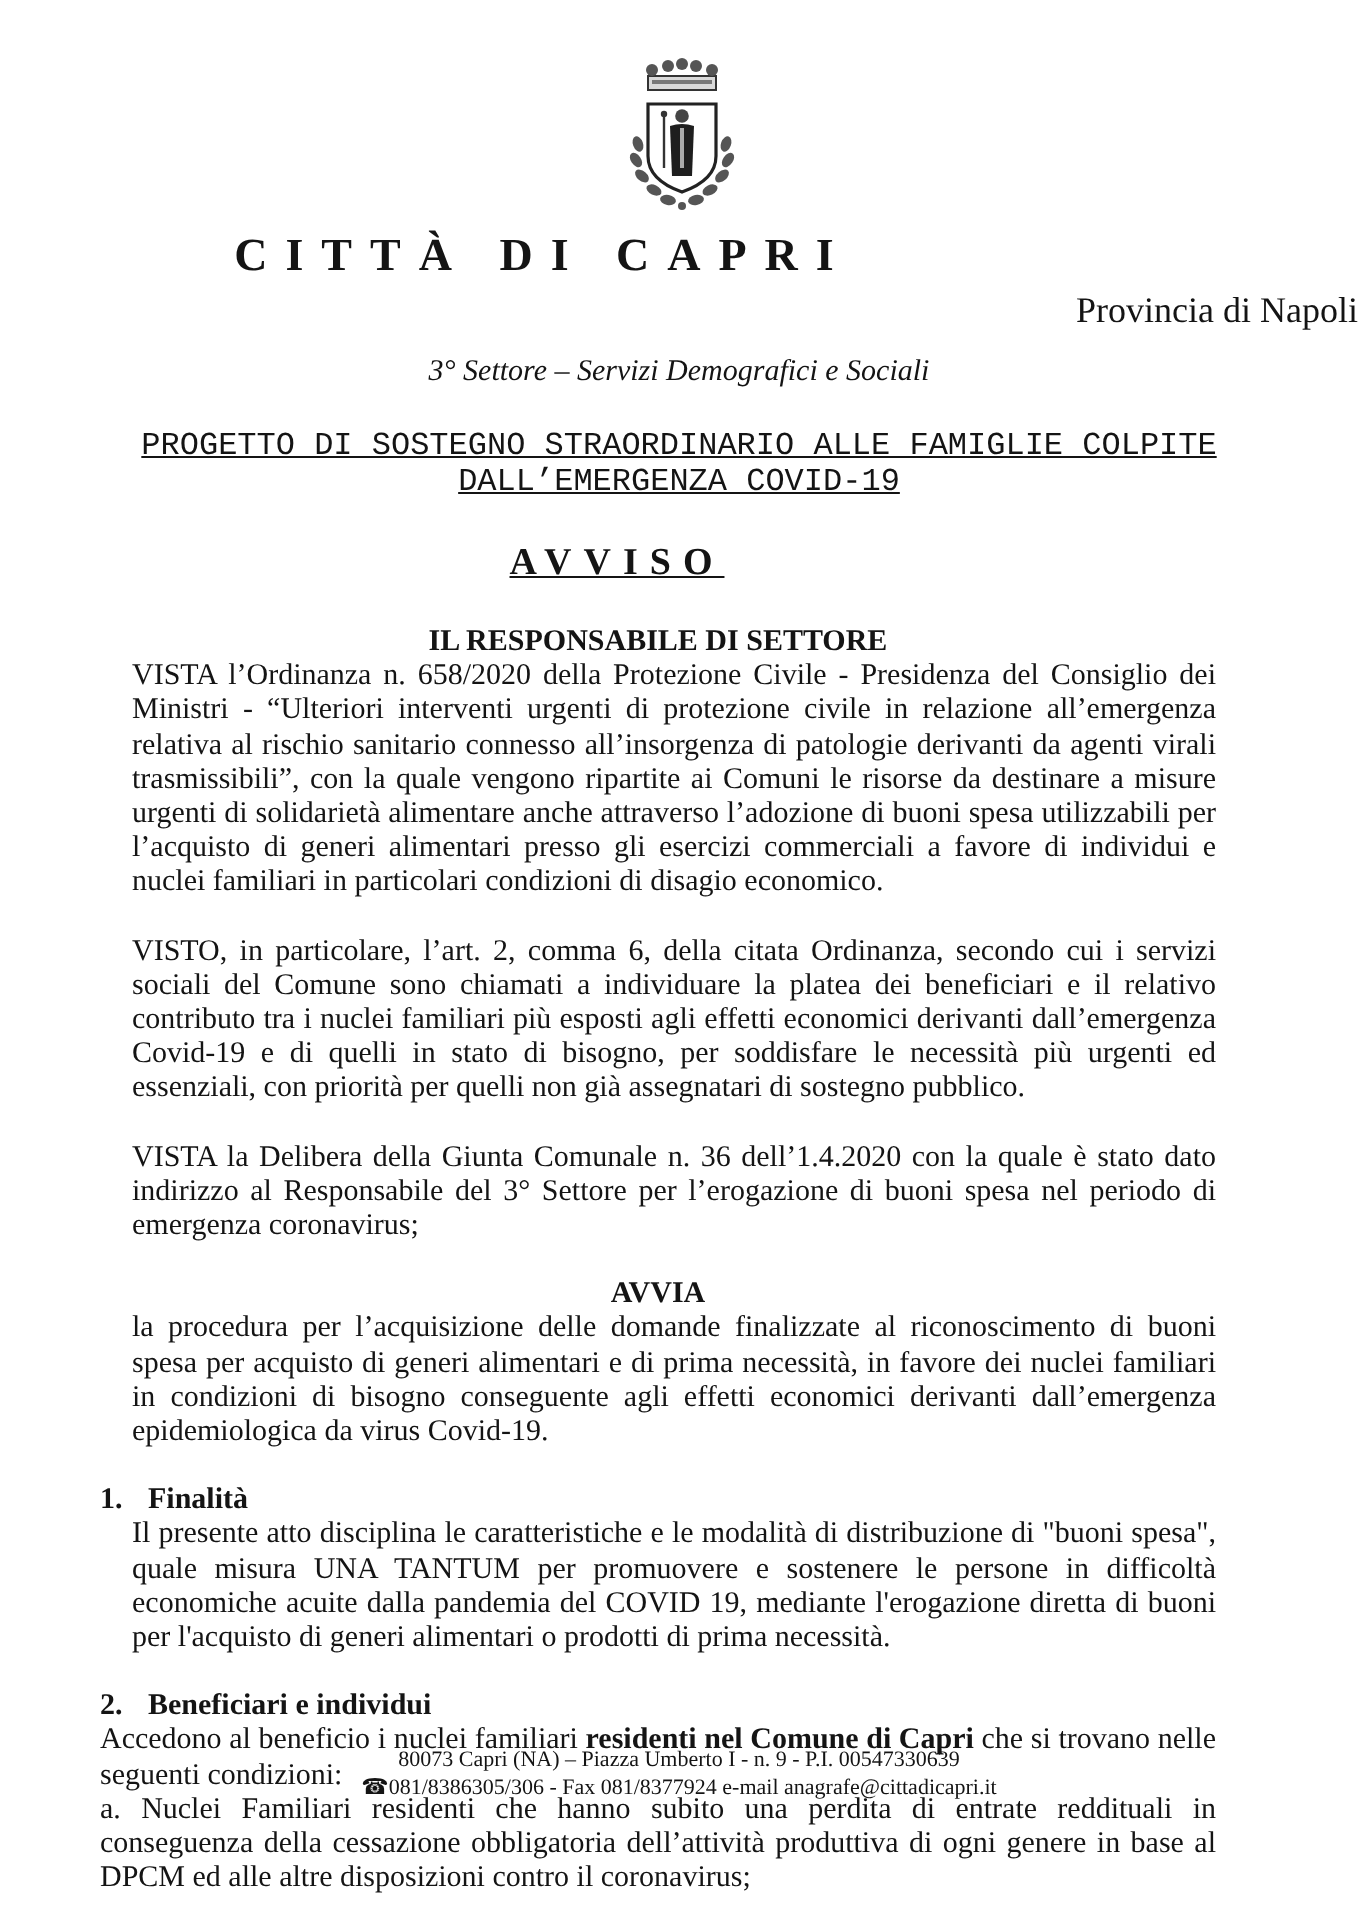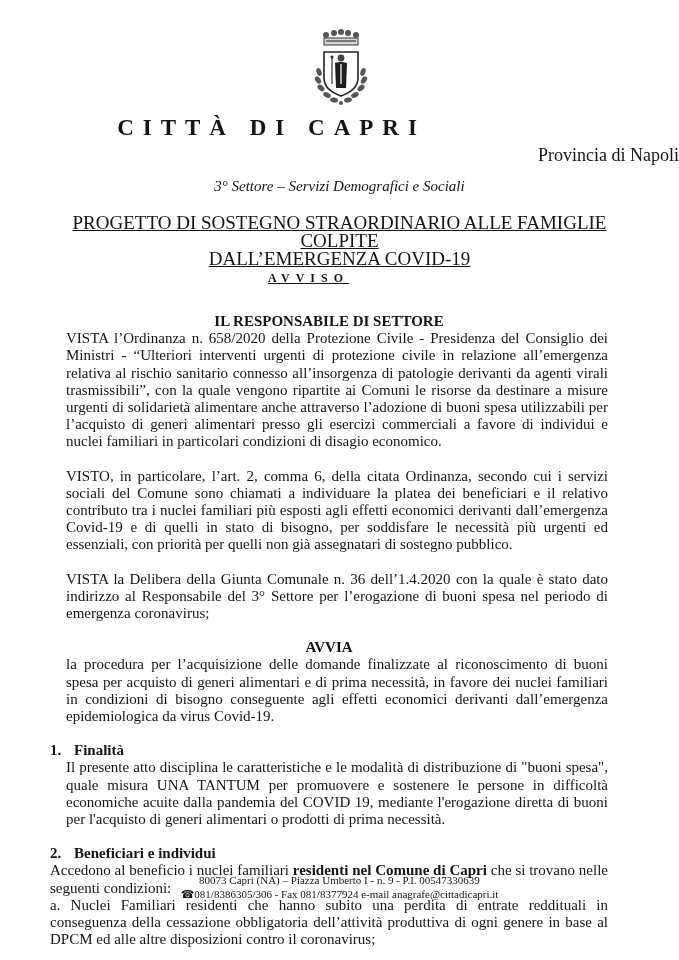--- a/index.html
+++ b/index.html
@@ -10,25 +10,25 @@
   }
   .crest { position: absolute; left: 310px; top: 28px; width: 62px; height: 80px; }
   .city {
     position: absolute; left: 0; width: 543px; top: 115px; text-align: center;
     font-weight: bold; font-size: 23px; letter-spacing: 9px;
   }
   .prov { position: absolute; left: 0; width: 679px; top: 145px; text-align: right; font-size: 18px; }
   .sector { position: absolute; left: 0; width: 679px; top: 178px; text-align: center; font-size: 15px; font-style: italic; }
   .project {
     position: absolute; left: 60px; width: 559px; top: 214px; text-align: center;
-    font-size: 19px; line-height: 18px; text-decoration: underline;
+    font-size: 16px; line-height: 18px; text-decoration: underline; font-family: Liberation Mono, monospace;
   }
   .avviso {
     position: absolute; left: 0; width: 617px; top: 271px; text-align: center;
-    font-size: 12px; font-weight: bold; letter-spacing: 6px; text-decoration: underline;
+    font-size: 19px; font-weight: bold; letter-spacing: 6px; text-decoration: underline;
   }
   .body { position: absolute; left: 50px; width: 558px; top: 313px; font-size: 15px; line-height: 17.2px; }
   .heading { text-align: center; font-weight: bold; }
   .para { text-align: justify; margin: 0 0 17px 16px; }
   .para.tight { margin: 0; }
   .sec-title { font-weight: bold; }
   .sec-title .num { display: inline-block; width: 24px; }
   b { font-weight: bold; }
   .footer {
     position: absolute; left: 0; width: 679px; top: 873px; text-align: center;

